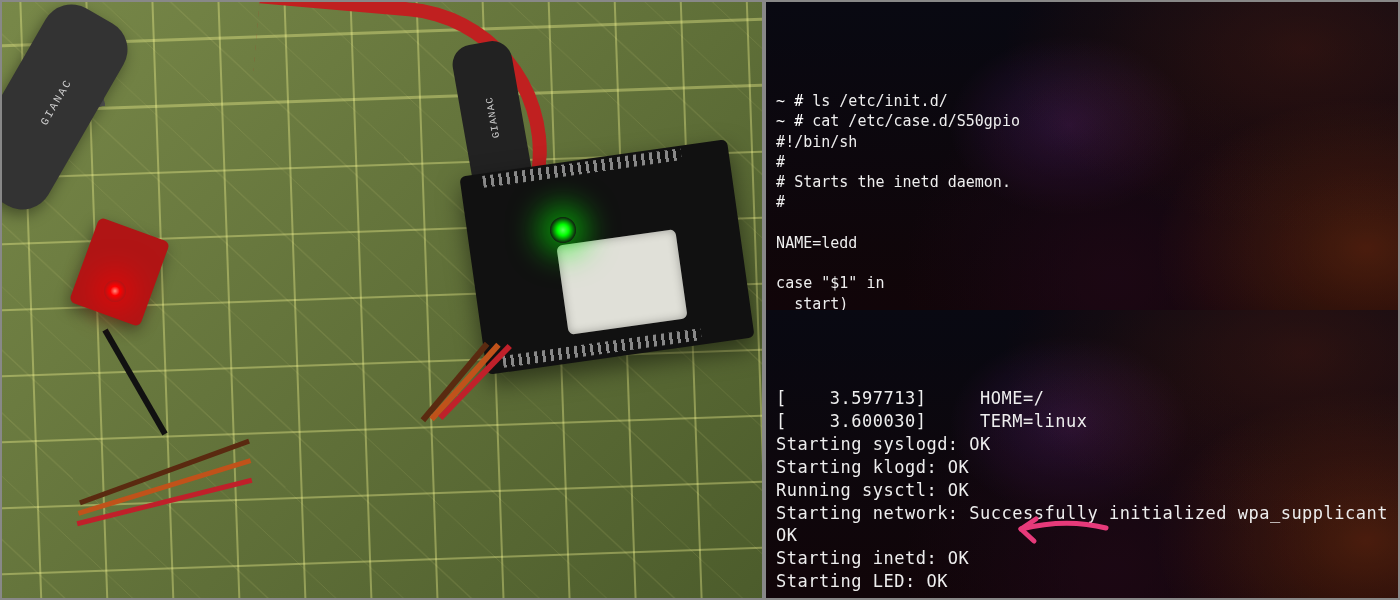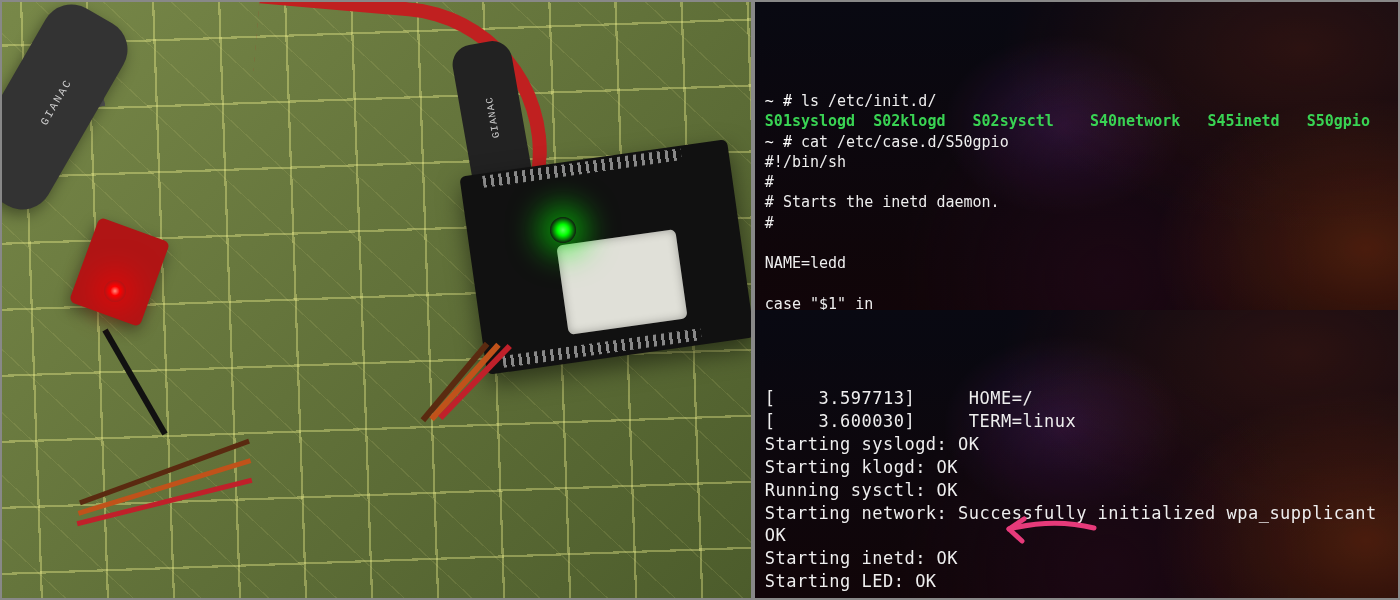--- a/index.html
+++ b/index.html
@@ -123,22 +123,21 @@
   <div class="jumper j7"></div>
   <div class="led-green"></div>
   <div class="led-red"></div>
 </div>
 
 <div class="right">
   <div class="terminal top">
     <div class="term-bg"></div>
     <div class="term-content">
 <span class="prompt">~ # </span><span>ls /etc/init.d/</span>
-<span id="ls-output" class="ls-line"><span class="green">S01syslogd</span>  <span class="green">S02klogd</span>   <span class="green">S02sysctl</span>    <span class="green">S40network</span>   <span class="green">S45inetd</span>   <span class="green">S50gpio</span>  
-</span><span class="prompt">~ # </span><span>cat /etc/case.d/S50gpio</span>
+<span class="prompt">~ # </span><span>cat /etc/case.d/S50gpio</span>
 <span id="script-body">#!/bin/sh
 #
 # Starts the inetd daemon.
 #
 
 NAME=ledd
 
 case "$1" in
   start)
         echo -n "Starting LED: "

